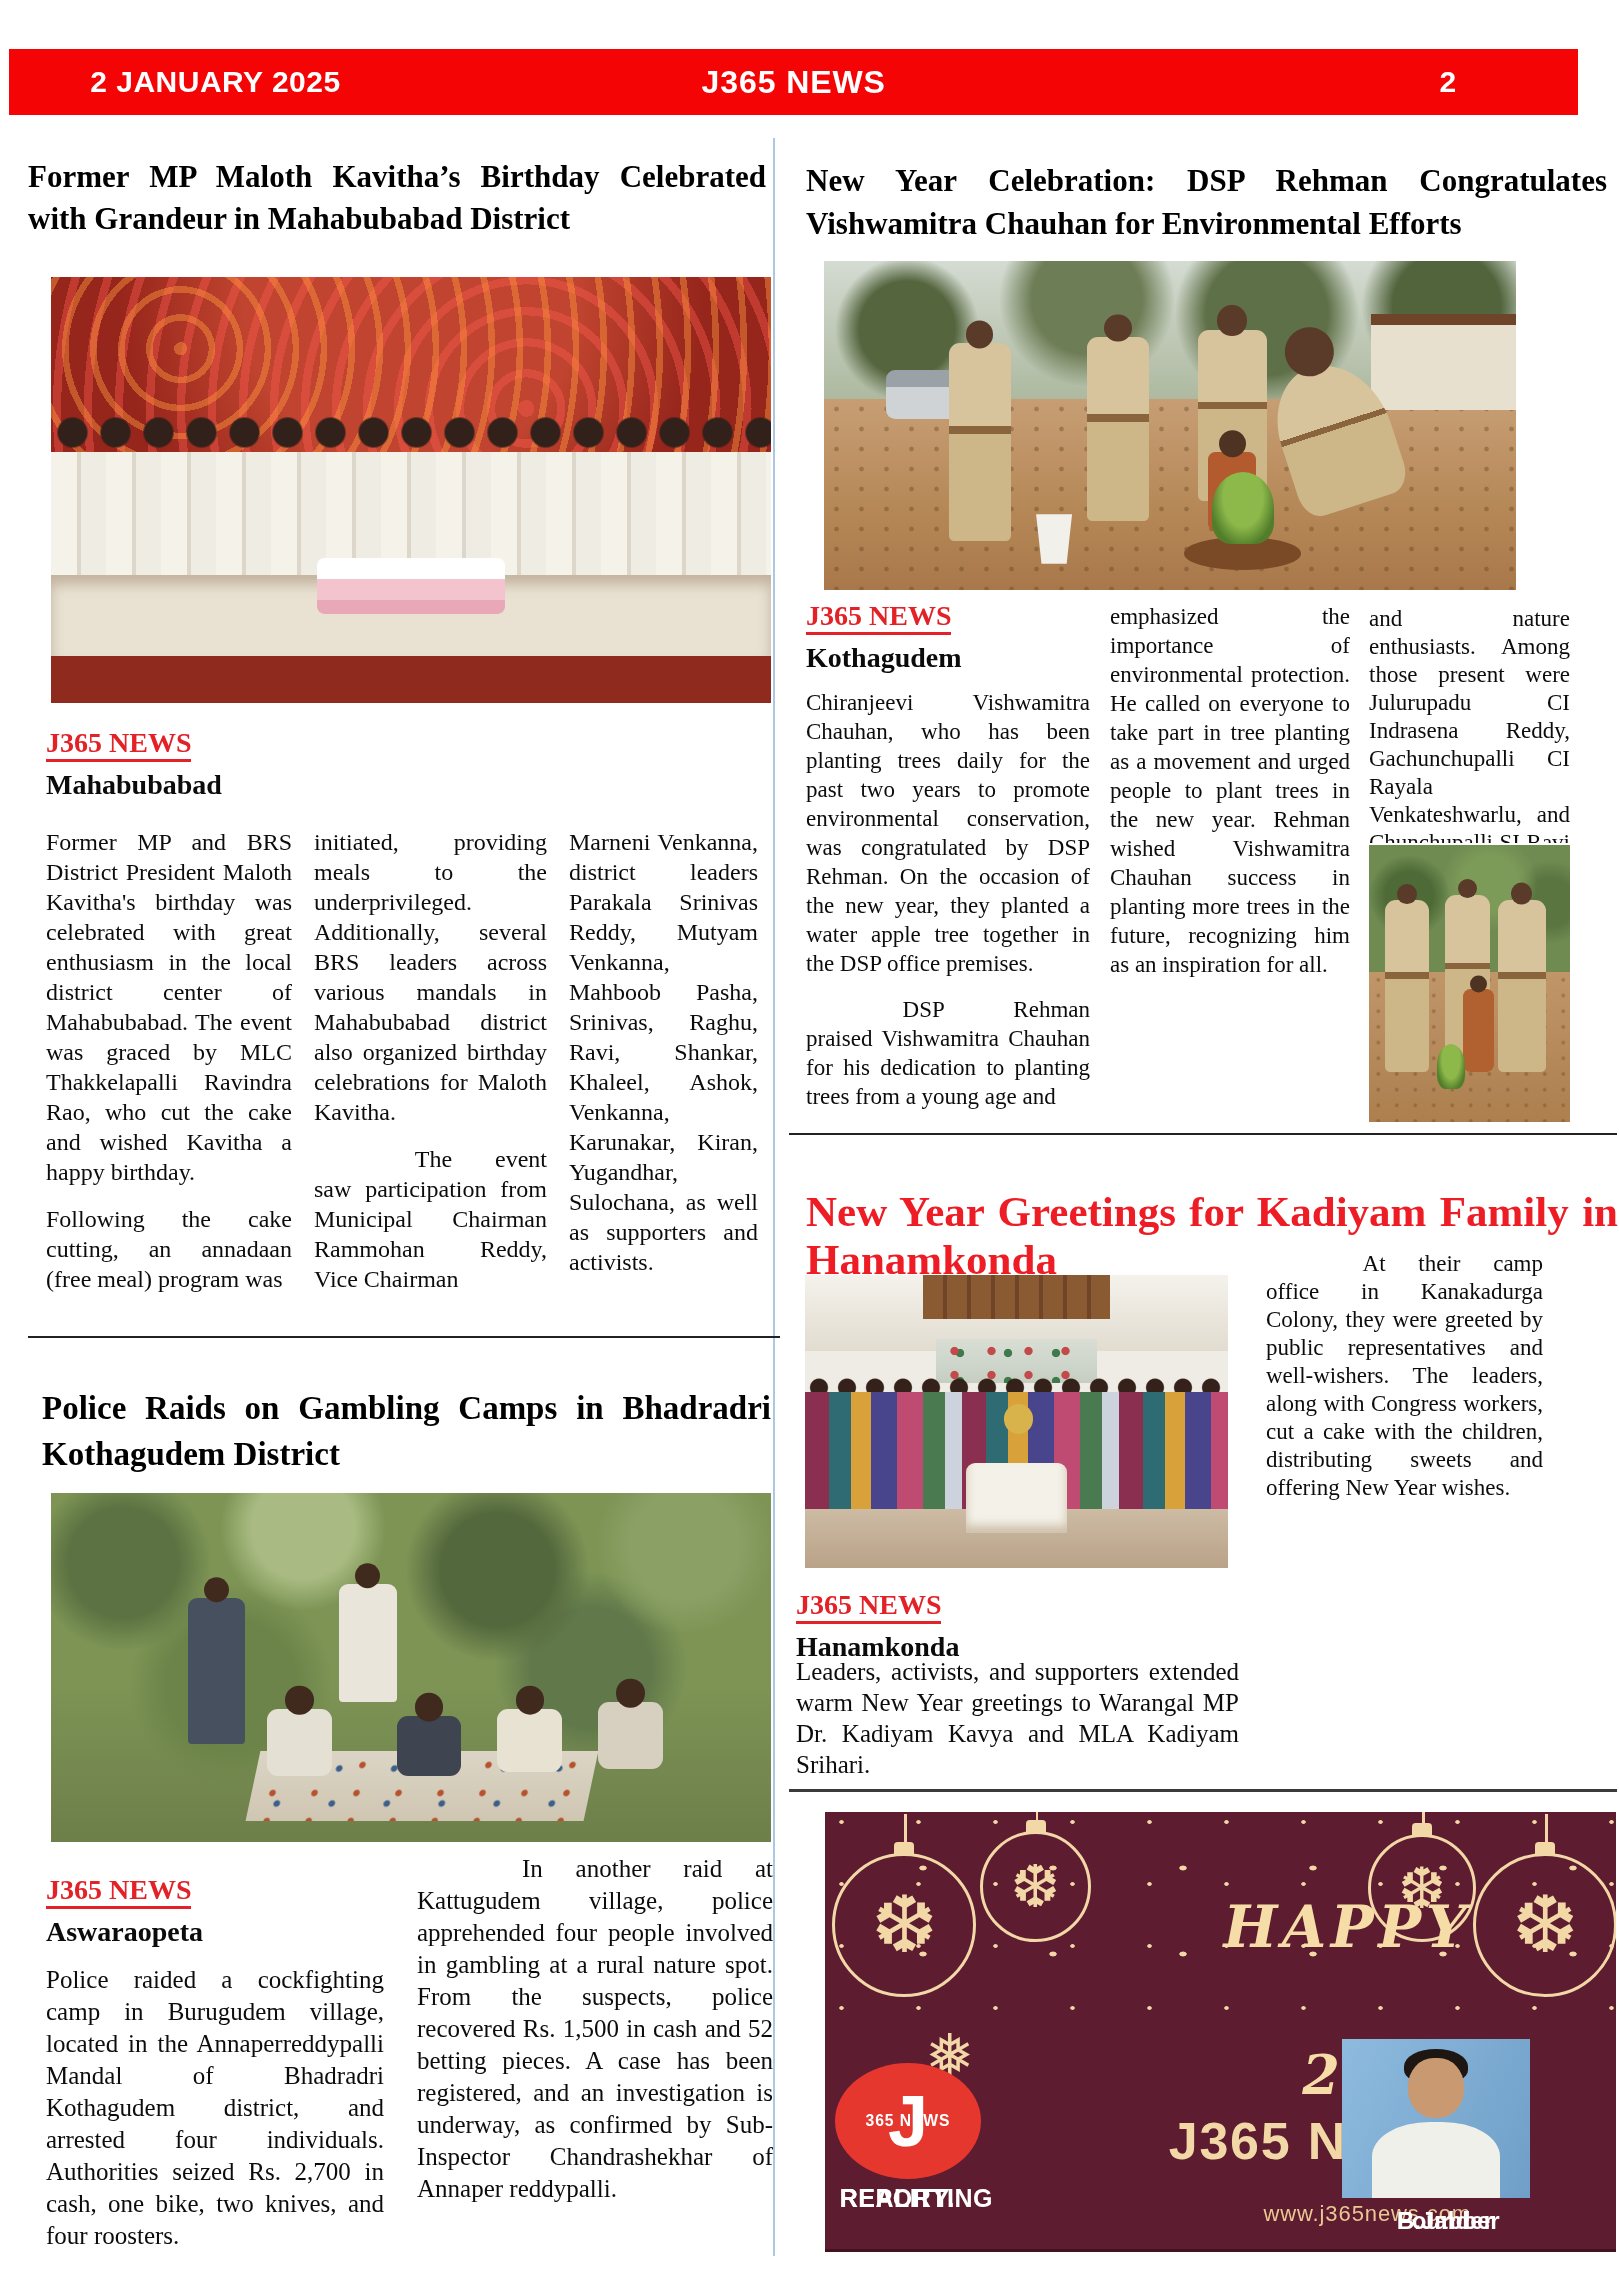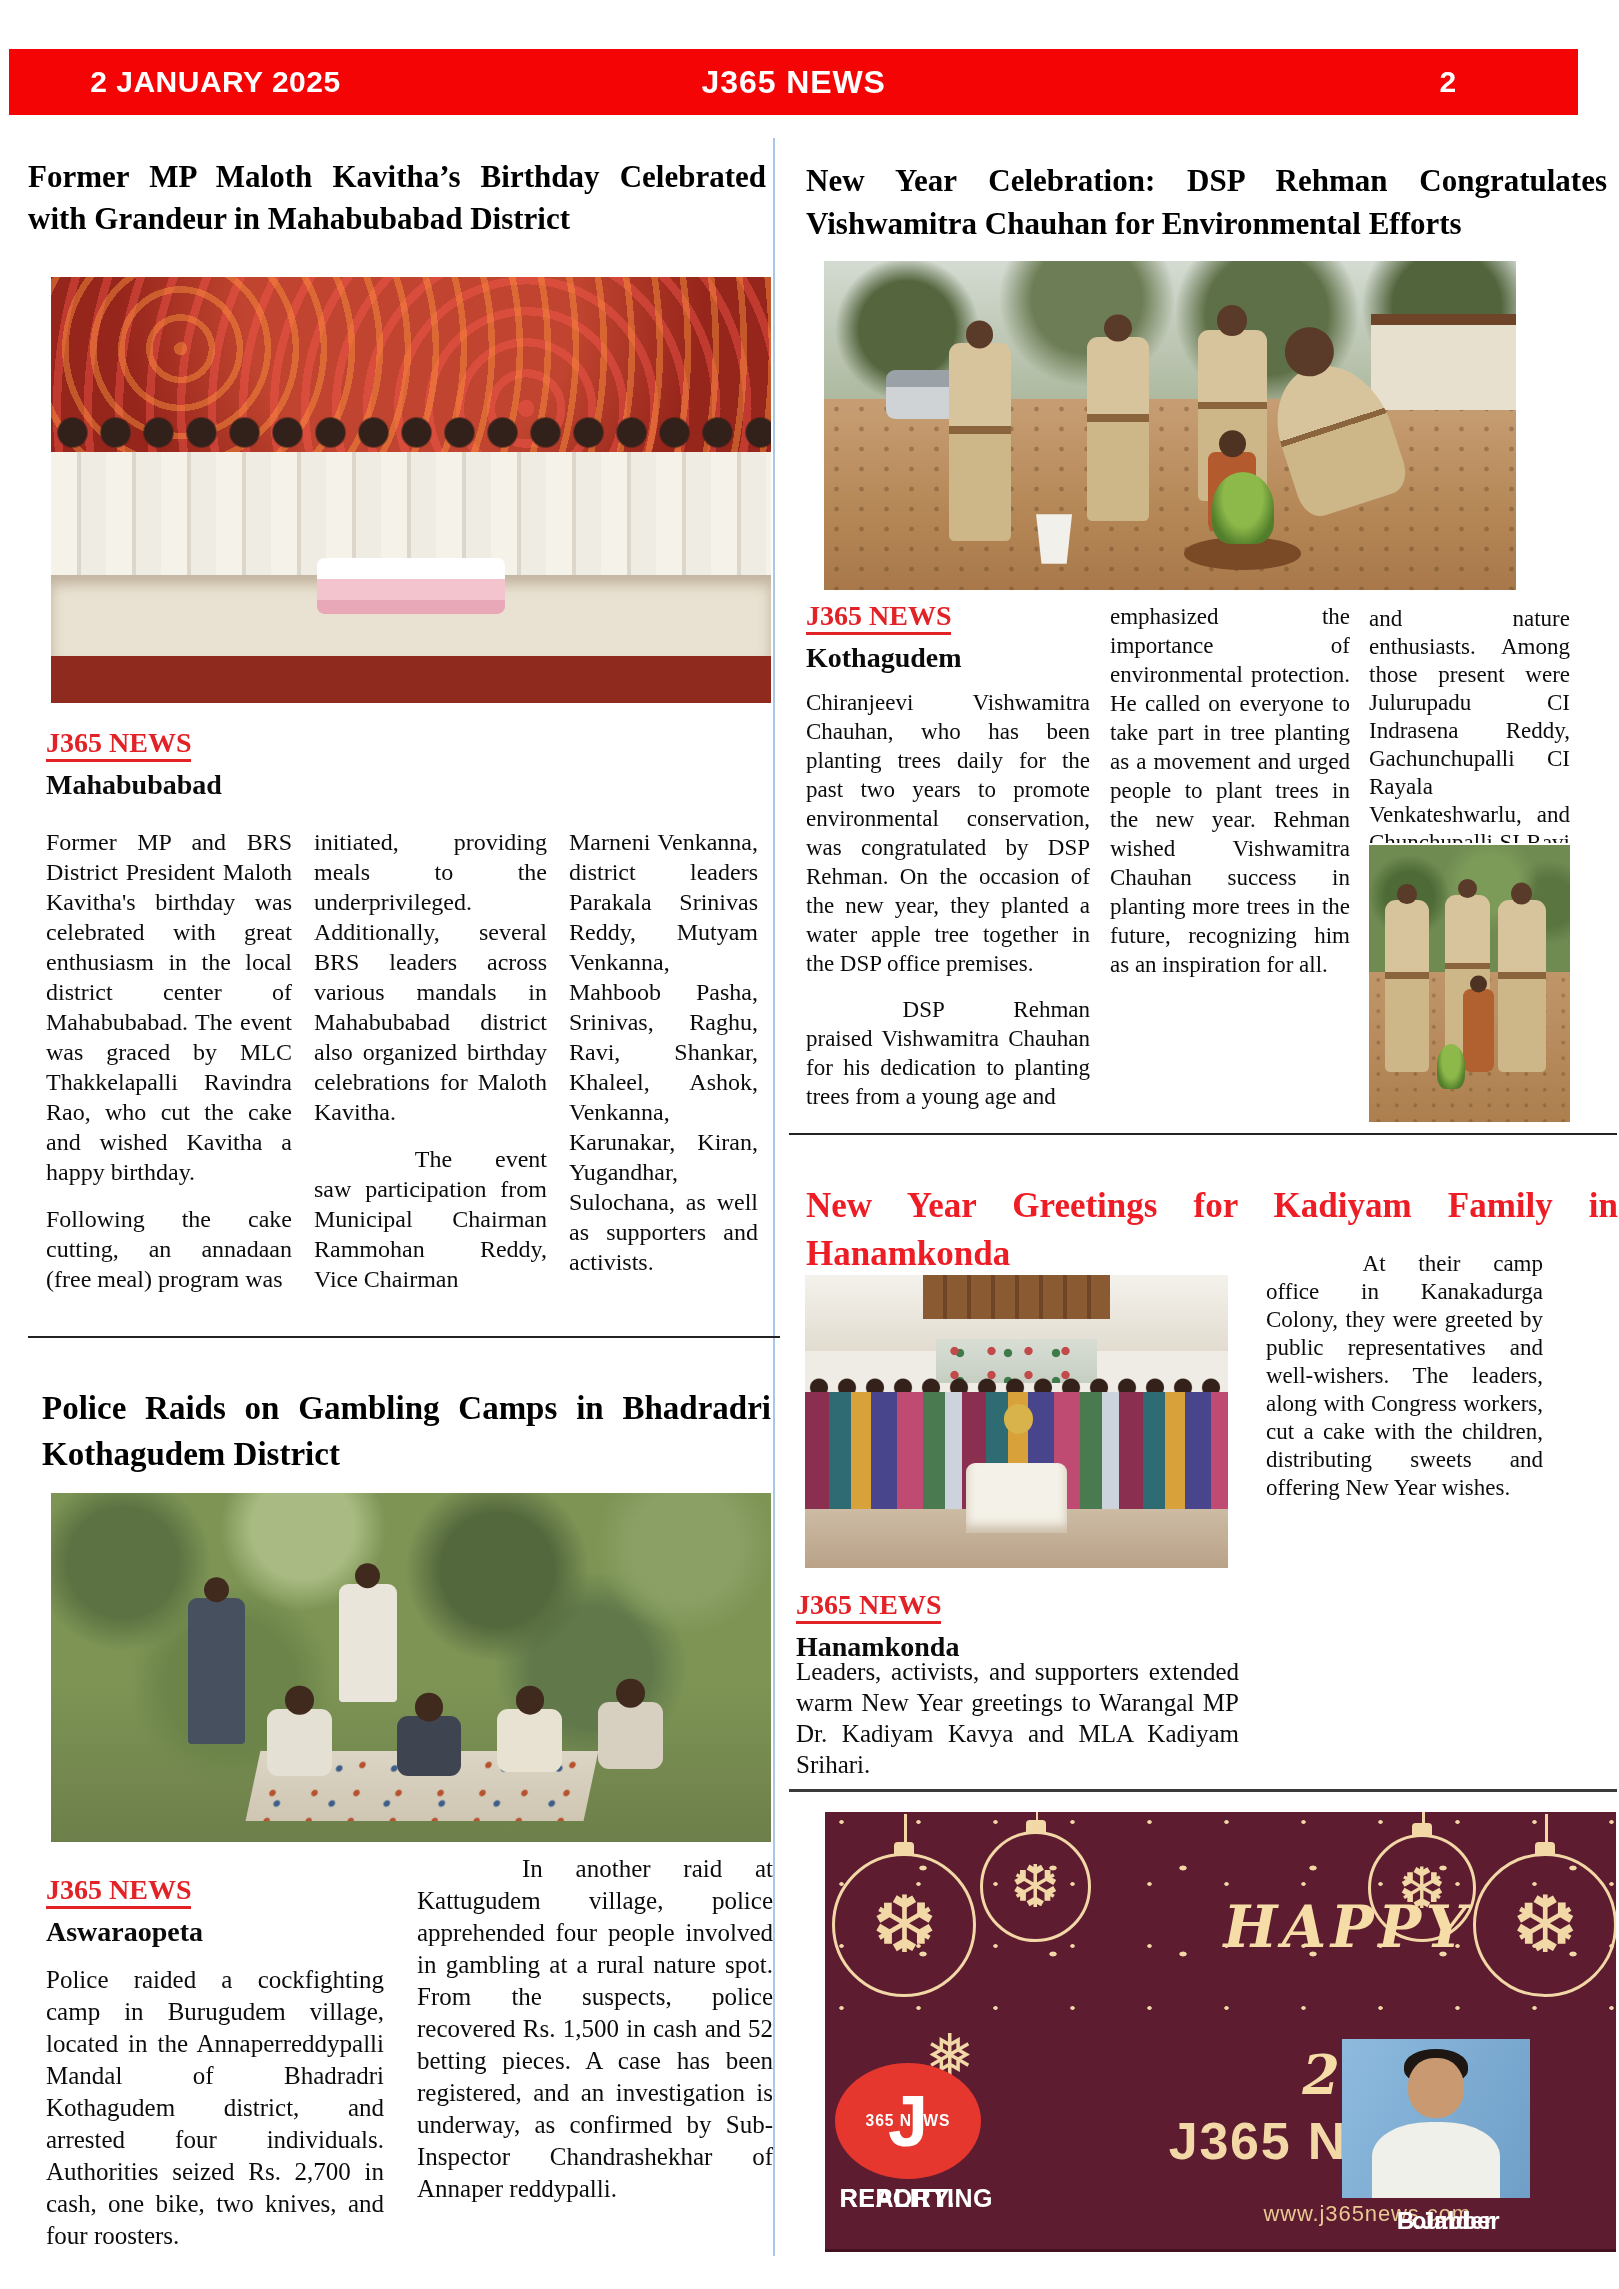--- a/index.html
+++ b/index.html
@@ -19,21 +19,21 @@
   .hrule{position:absolute;height:1.8px;background:#222;}
   #hr-left{left:28px;top:1336px;width:752px;}
   #hr-right1{left:789px;top:1133px;width:828px;}
   #hr-right2{left:789px;top:1789px;width:828px;height:2.8px;background:#3a3a3a;}
 
   
   .hl{position:absolute;font-weight:bold;color:#000;text-align:justify;}
   #hl-birthday{left:28px;top:135px;width:738px;font-size:31px;line-height:42px;}
   #hl-dsp{left:806px;top:138px;width:801px;font-size:31px;line-height:43px;}
   #hl-police{left:42px;top:1363px;width:729px;font-size:33px;line-height:46px;}
-  #hl-kadiyam{left:806px;top:1159px;width:812px;font-size:35px;line-height:48px;color:#ee1c24;}
+  #hl-kadiyam{left:806px;top:1159px;width:812px;font-size:43px;line-height:48px;color:#ee1c24;}
 
   
   .byline .src{display:inline-block;font-weight:bold;font-size:28px;color:#e32227;
                border-bottom:3.7px solid #e32227;padding-bottom:0.9px;line-height:31px;}
   .byline .loc{font-weight:bold;font-size:28px;color:#0b0b0b;margin-top:7.4px;line-height:31px;}
   #bl-birthday{left:46px;top:727px;}
   #bl-police{left:46px;top:1874px;}
   #bl-hanamkonda{left:796px;top:1589px;}
 
   

